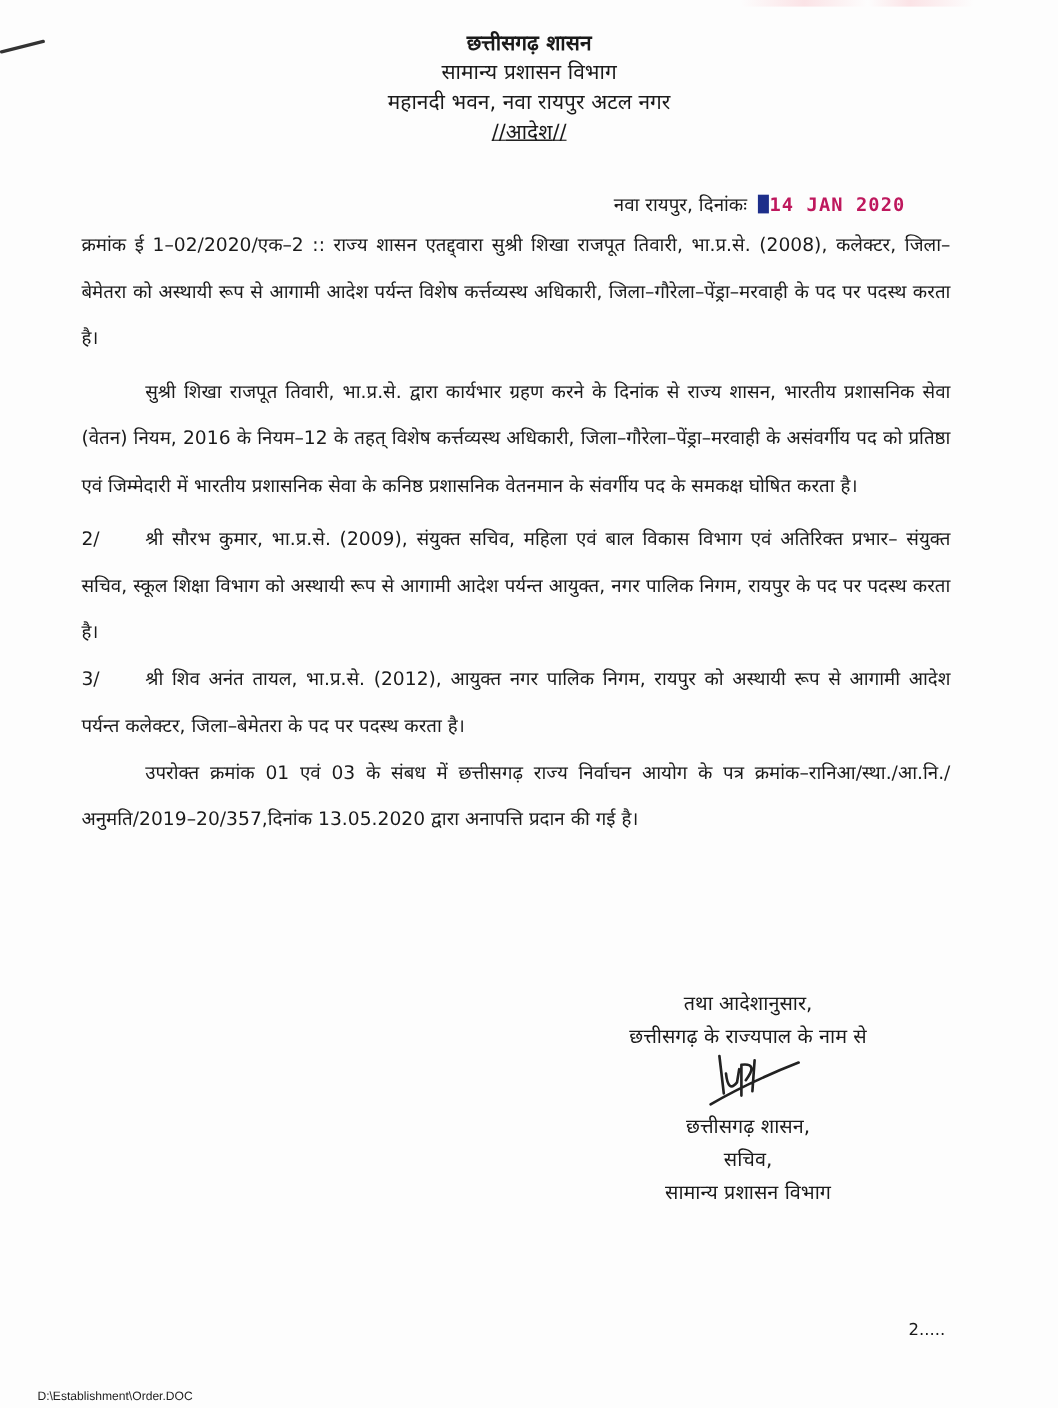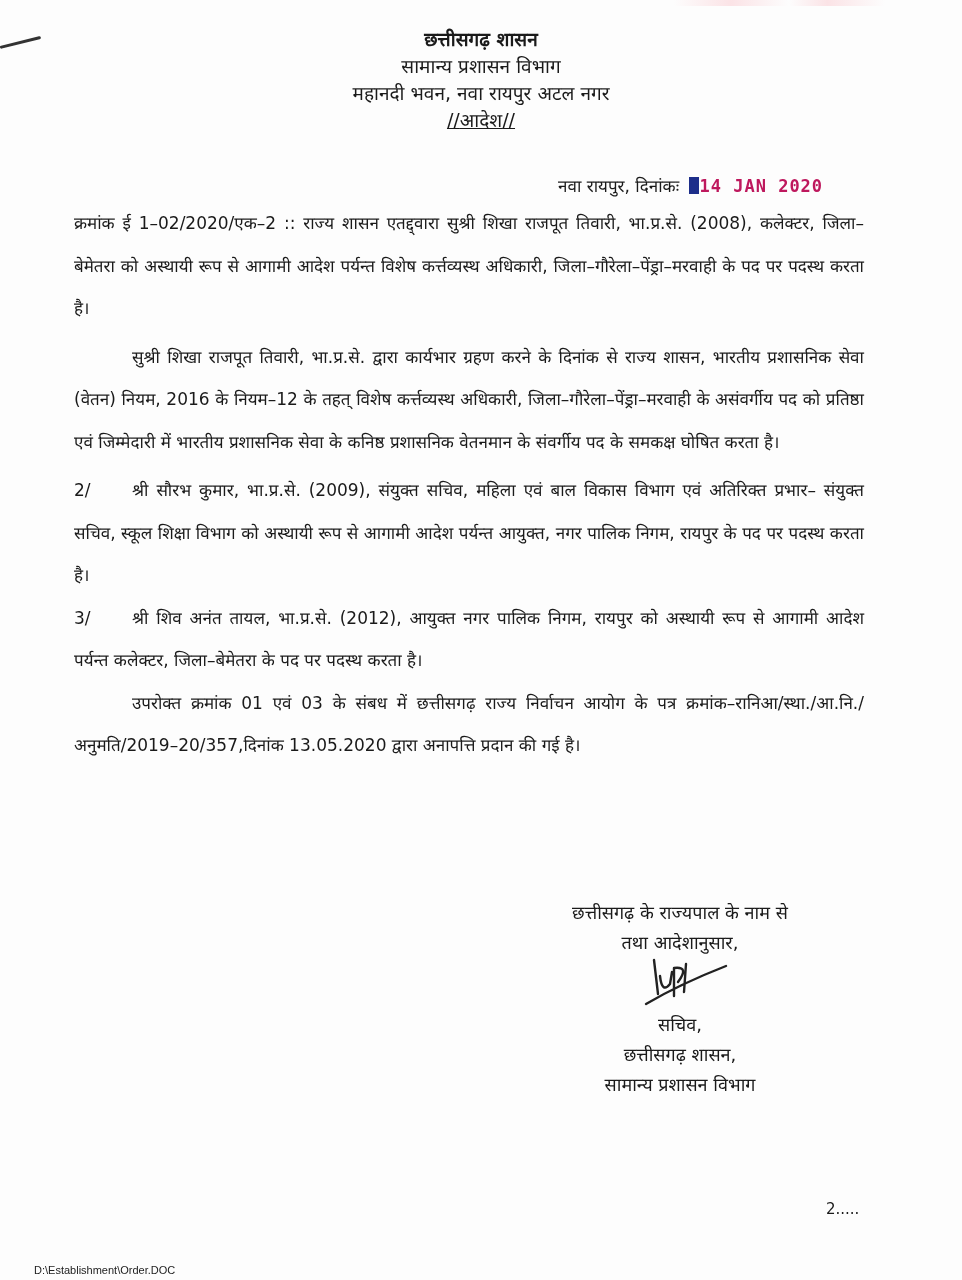--- a/index.html
+++ b/index.html
@@ -85,26 +85,26 @@
   </p>
   <p>
     <span class="num">3/</span><b>श्री शिव अनंत तायल,</b><span> भा.प्र.से. (2012), आयुक्त नगर पालिक निगम, रायपुर को अस्थायी रूप से आगामी आदेश पर्यन्त </span><b>कलेक्टर, जिला–बेमेतरा</b><span> के पद पर पदस्थ करता है।</span>
   </p>
   <p class="indent">
     <span>उपरोक्त क्रमांक 01 एवं 03 के संबध में छत्तीसगढ़ राज्य निर्वाचन आयोग के पत्र क्रमांक–रानिआ/स्था./आ.नि./अनुमति/2019–20/357,दिनांक 13.05.2020 द्वारा अनापत्ति प्रदान की गई है।</span>
   </p>
 </div>
 
 <div class="signature-block">
+  <div>तथा आदेशानुसार,</div>
   <div>छत्तीसगढ़ के राज्यपाल के नाम से</div>
-  <div>तथा आदेशानुसार,</div>
   <div class="sig">
     <svg width="90" height="56" viewBox="0 0 90 56">
       <path d="M14 6 L18 40 M20 22 Q22 40 30 30 L32 18 M34 14 L34 42 M34 14 Q50 12 38 28 M46 10 L44 38 M6 50 Q40 30 86 12" stroke="#222" stroke-width="2.4" fill="none" stroke-linecap="round"></path>
     </svg>
   </div>
+  <div>छत्तीसगढ़ शासन,</div>
   <div>सचिव,</div>
-  <div>छत्तीसगढ़ शासन,</div>
   <div>सामान्य प्रशासन विभाग</div>
 </div>
 
 <div class="page-next">2.....</div>
 <div class="footer-path">D:\Establishment\Order.DOC</div>
 
 </body></html>

